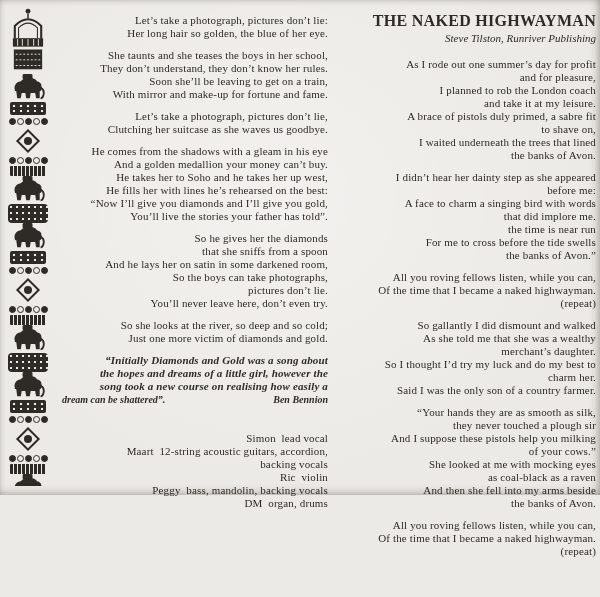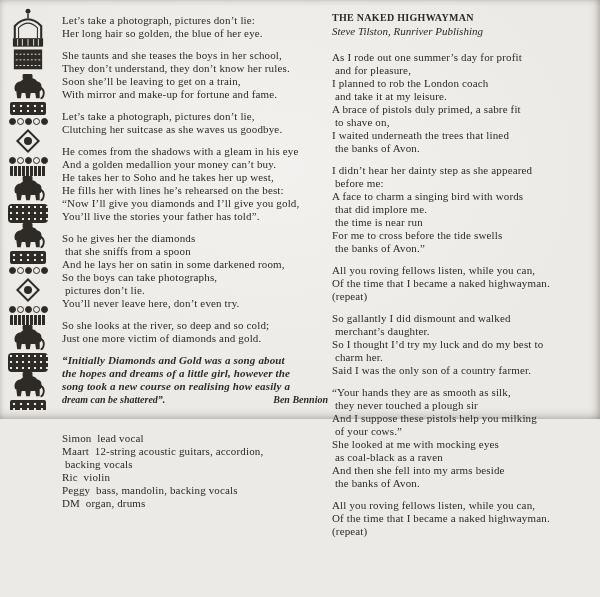--- a/index.html
+++ b/index.html
@@ -9,24 +9,25 @@
   * { margin: 0; padding: 0; box-sizing: border-box; }
   html, body { width: 600px; height: 597px; }
   body {
     font-family: "Liberation Serif", "DejaVu Serif", serif;
     background: var(--paper);
     overflow: hidden;
   }
   .page {
     position: relative;
     width: 600px;
-    height: 419px;
+    height: 495px;
     background:
       radial-gradient(ellipse at 45% 40%, rgba(255,255,255,.35), rgba(0,0,0,0) 70%),
       var(--paper);
+    text-align: right;
   }
   .page::after {
     content: "";
     position: absolute; inset: 0;
     pointer-events: none;
     box-shadow:
       inset -7px 0 9px -5px rgba(60,55,50,.35),
       inset 0 -7px 9px -5px rgba(60,55,50,.30),
       inset 0 5px 7px -5px rgba(60,55,50,.22),
       inset 4px 0 6px -4px rgba(60,55,50,.18);
@@ -117,21 +118,21 @@
   .quote .line { font-style: italic; }
   .quote-lastrow {
     display: flex;
     justify-content: space-between;
     font-style: italic;
     font-size: 10px;
     line-height: 13px;
   }
   .credits { margin-top: 26px; }
   .song-title {
-    font-size: 10px;
+    font-size: 16px;
     font-weight: bold;
     letter-spacing: .3px;
     white-space: pre;
   }
   .song-credit {
     font-style: italic;
     font-size: 11px;
     line-height: 13px;
     margin: 2px 0 13px;
     white-space: pre;
@@ -353,20 +354,21 @@
           <div class="line">For me to cross before the tide swells</div>
           <div class="line"> the banks of Avon.”</div>
         </div>
         <div class="stanza">
           <div class="line">All you roving fellows listen, while you can,</div>
           <div class="line">Of the time that I became a naked highwayman.</div>
           <div class="line">(repeat)</div>
         </div>
         <div class="stanza">
           <div class="line">So gallantly I did dismount and walked</div>
+          <div class="line">As she told me that she was a wealthy</div>
           <div class="line"> merchant’s daughter.</div>
           <div class="line">So I thought I’d try my luck and do my best to</div>
           <div class="line"> charm her.</div>
           <div class="line">Said I was the only son of a country farmer.</div>
         </div>
         <div class="stanza">
           <div class="line">“Your hands they are as smooth as silk,</div>
           <div class="line"> they never touched a plough sir</div>
           <div class="line">And I suppose these pistols help you milking</div>
           <div class="line"> of your cows.”</div>

